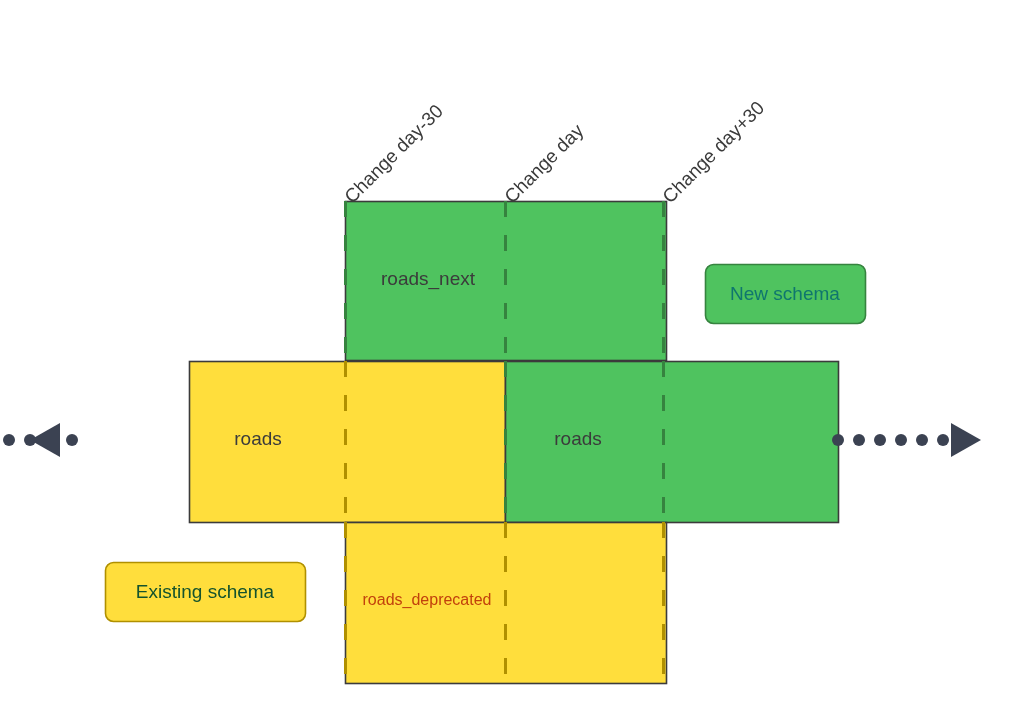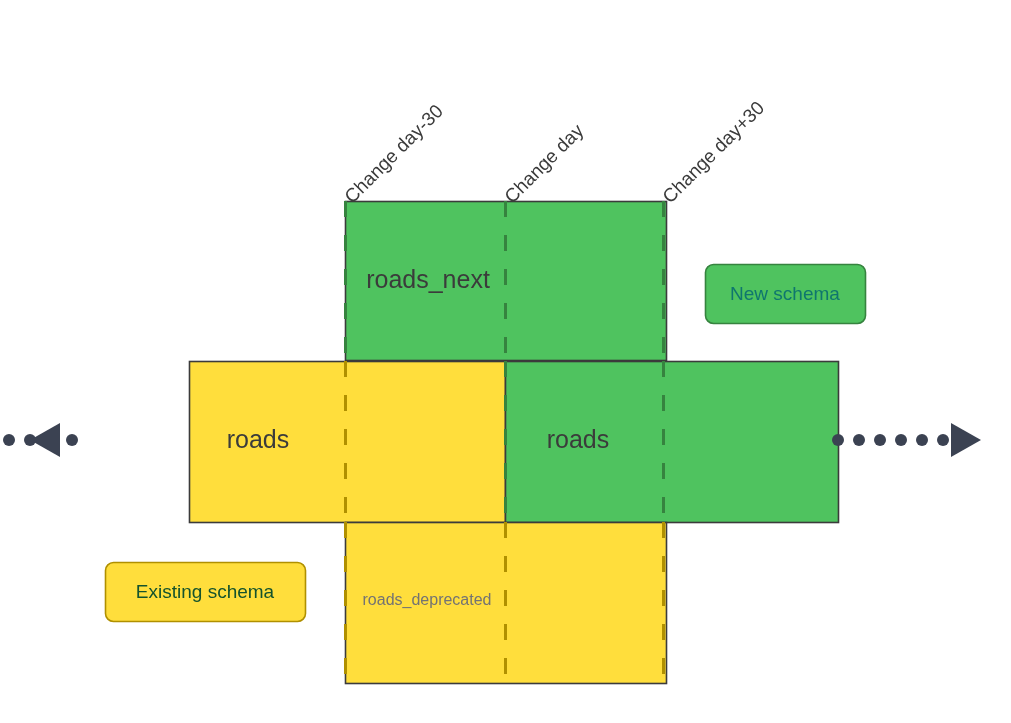--- a/index.html
+++ b/index.html
@@ -22,21 +22,21 @@
   .svg-layer {
     position: absolute;
     left: 0;
     top: 0;
     width: 1011px;
     height: 723px;
   }
   .block-label {
     position: absolute;
     color: #3b3b3b;
-    font-size: 25px;
+    font-size: 19px;
     white-space: nowrap;
     transform: translate(-50%, -50%);
     pointer-events: none;
   }
   .block-label.small {
     font-size: 16px;
   }
   .axis-label {
     position: absolute;
     color: #2d2d2d;
@@ -90,21 +90,21 @@
       <circle cx="922" cy="440" r="6" fill="#3b4252"></circle>
       <circle cx="943" cy="440" r="6" fill="#3b4252"></circle>
       <circle cx="964" cy="440" r="6" fill="#3b4252"></circle>
       <polygon points="981,440 951,423 951,457" fill="#3b4252"></polygon>
     </svg>
 
   <div id="text-layer">
       <div class="block-label" style="left: 428px; top: 279px; color: rgb(59, 59, 59);">roads_next</div>
       <div class="block-label" style="left: 258px; top: 439px; color: rgb(59, 59, 59);">roads</div>
       <div class="block-label" style="left: 578px; top: 439px; color: rgb(59, 59, 59);">roads</div>
-      <div class="block-label small" style="left: 427px; top: 600px; color: #737373;">roads_deprecated</div>
+      <div class="block-label small" style="left: 427px; top: 600px; color: #c2410c;">roads_deprecated</div>
       <div class="axis-label" style="left: 348px; top: 189px; color: rgb(59, 59, 59); transform: rotate(-45deg);">Change day-30</div>
       <div class="axis-label" style="left: 508px; top: 189px; color: rgb(59, 59, 59); transform: rotate(-45deg);">Change day</div>
       <div class="axis-label" style="left: 666px; top: 189px; color: rgb(59, 59, 59); transform: rotate(-45deg);">Change day+30</div>
       <div class="legend-label" style="left: 785px; top: 293.5px; color: #0f766e;">New schema</div>
       <div class="legend-label" style="left: 205px; top: 591.5px; color: #14532d;">Existing schema</div>
     </div>
 
 </div>
 
 </body></html>

